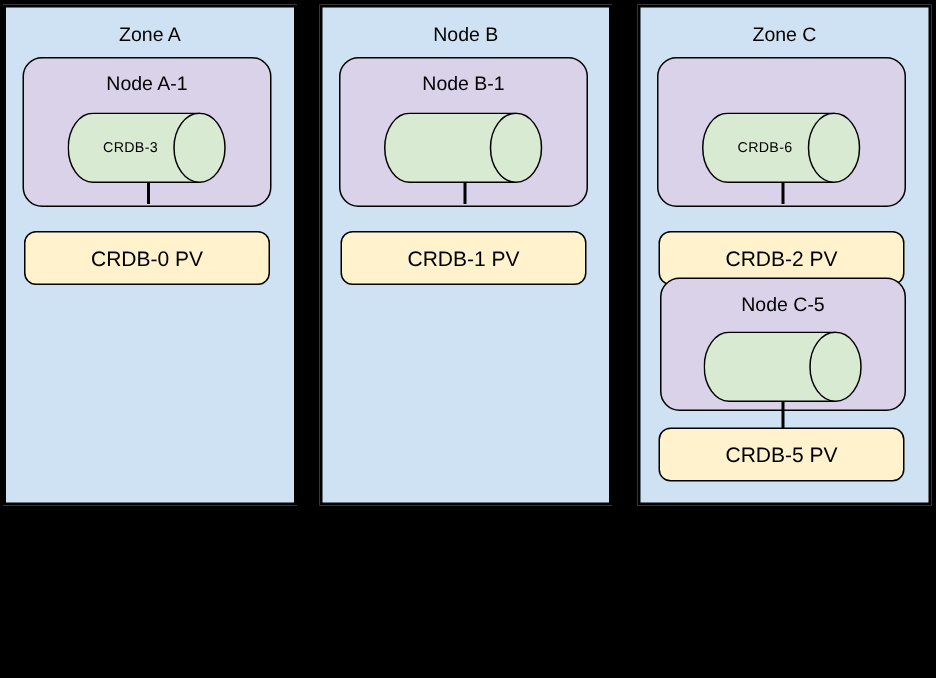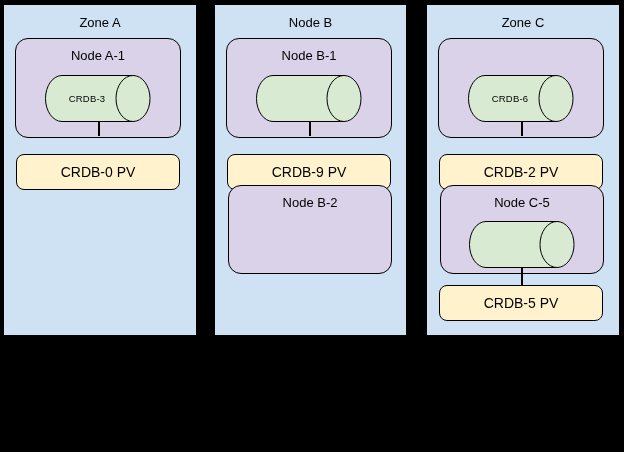--- a/index.html
+++ b/index.html
@@ -97,25 +97,22 @@
       <div class="node-label">Node B-1</div>
       <div class="cyl cyl-slot1">
         <svg viewBox="0 0 106 47">
           <path d="M 88 0.5 L 17 0.5 A 16.5 23 0 0 0 17 46.5 L 88 46.5 Z" style="fill:var(--db-fill,#d9ead3);stroke:var(--border,#000);stroke-width:1"></path>
           <ellipse cx="88" cy="23.5" rx="17" ry="23" style="fill:var(--db-fill,#d9ead3);stroke:var(--border,#000);stroke-width:1"></ellipse>
         </svg>
       </div>
     </div>
 
     <div class="connector conn1"></div>
-    <div class="pv pv-slot1">CRDB-9 PV</div>
+    <div class="pv pv-slot1">CRDB-1 PV</div>
 
-    <div class="node node-slot2">
-      <div class="node-label">Node B-2</div>
-    </div>
   </div>
 
   <div class="zone zone-c">
     <div class="zone-label">Zone C</div>
 
     <div class="node node-slot1">
       <div class="cyl cyl-slot1">
         <svg viewBox="0 0 106 47">
           <path d="M 88 0.5 L 17 0.5 A 16.5 23 0 0 0 17 46.5 L 88 46.5 Z" style="fill:var(--db-fill,#d9ead3);stroke:var(--border,#000);stroke-width:1"></path>
           <ellipse cx="88" cy="23.5" rx="17" ry="23" style="fill:var(--db-fill,#d9ead3);stroke:var(--border,#000);stroke-width:1"></ellipse>

